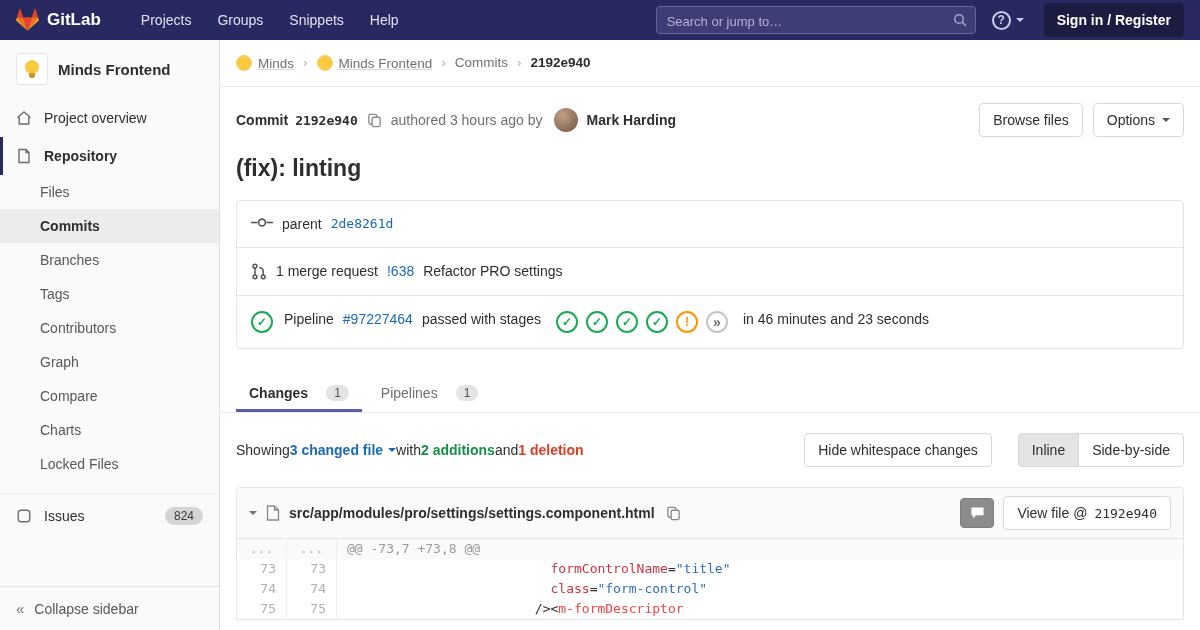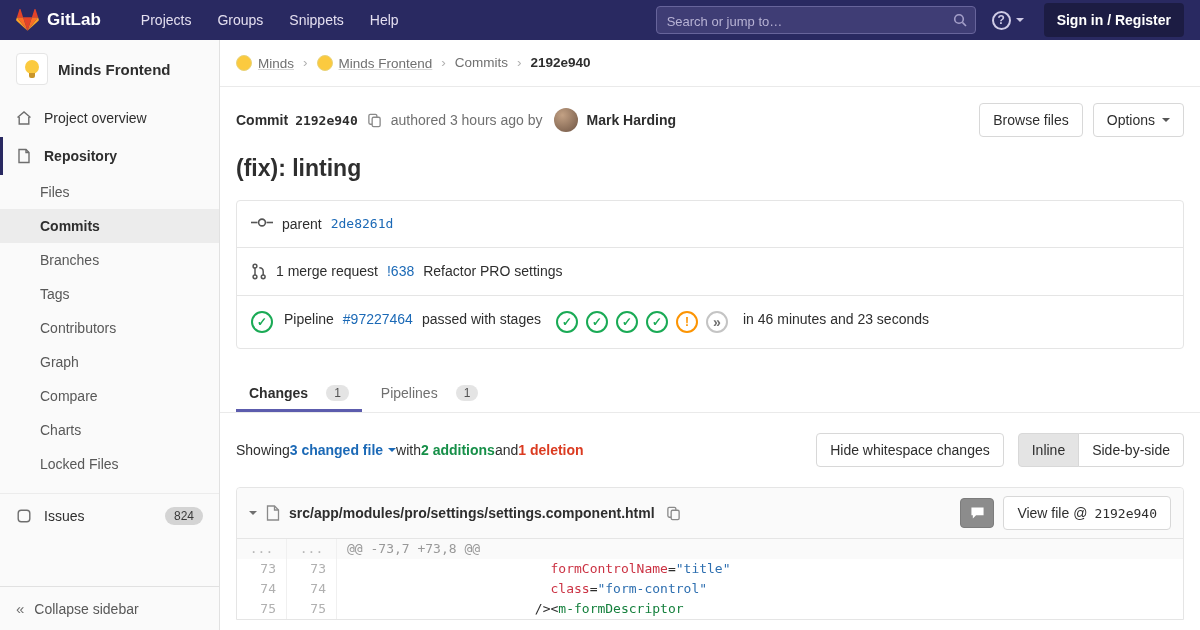--- a/index.html
+++ b/index.html
@@ -77,42 +77,42 @@
   .count{background:#e4e4e4;border-radius:10px;padding:1px 8px;font-size:12px;color:#525252;font-weight:400}
 
   .summary{display:flex;align-items:center;padding:20px 16px;}
   .green{color:#168f48;font-weight:700}
   .red{color:#db3b21;font-weight:700}
   .file-dd{color:#1b69b6;font-weight:600;display:inline-flex;align-items:center;gap:5px;cursor:pointer}
   .file-dd .tri{color:#1b69b6}
   .summary-actions{margin-left:auto;display:flex;gap:10px}
   .btn-group{display:inline-flex}
   .btn-group .btn{border-radius:0;margin-left:-1px}
-  .btn-group .btn:first-child{border-radius:4px 0 0 4px;margin-left:4px}
+  .btn-group .btn:first-child{border-radius:4px 0 0 4px;margin-left:16px}
   .btn-group .btn:last-child{border-radius:0 4px 4px 0}
   .btn.on{background:#e4e4e4}
 
   .file-box{margin:0 16px;border:1px solid #e5e5e5;border-radius:4px 4px 0 0}
   .file-head{display:flex;align-items:center;gap:9px;background:#fafafa;border-bottom:1px solid #e5e5e5;padding:8px 12px;border-radius:4px 4px 0 0}
   .file-path{font-weight:600;font-size:14px;cursor:pointer}
   .file-actions{margin-left:auto;display:flex;gap:9px;align-items:center}
   .comment-btn{width:34px;height:30px;background:#8c8c8c;border:1px solid #7c7c7c;border-radius:4px;display:inline-flex;align-items:center;justify-content:center;cursor:pointer}
   .view-btn .sha{font-weight:400}
   .caret-down{color:#707070}
 
   .diff{font-family:"DejaVu Sans Mono","Liberation Mono",monospace;font-size:13px;line-height:20px}
   .drow{display:flex}
   .lnum{width:50px;flex:0 0 50px;text-align:right;padding-right:10px;color:#b0b0b0;border-right:1px solid #f0f0f0;cursor:pointer;user-select:none}
   .code{flex:1;white-space:pre;padding-left:10px;color:#2e2e2e}
   .drow.hunk{background:#fafafa}
   .drow.hunk .code{color:#999}
   .drow.hunk .lnum{color:#b8b8b8;text-align:center;padding-right:0}
   .syn-attr{color:#cb3243}
   .syn-str{color:#2e6fb0}
-  .syn-tag{color:#15803d}
+  .syn-tag{color:#ef4444}
 </style>
 </head>
 <body>
 
 <div class="navbar">
   <div class="brand">
     <span style="display:inline-flex">
       <svg width="23" height="23" viewBox="0 0 36 36">
         <path fill="#e24329" d="m18 34.18 6.9-21.22H11.1z"></path>
         <path fill="#fc6d26" d="M18 34.18 11.1 12.96H1.44z"></path>

